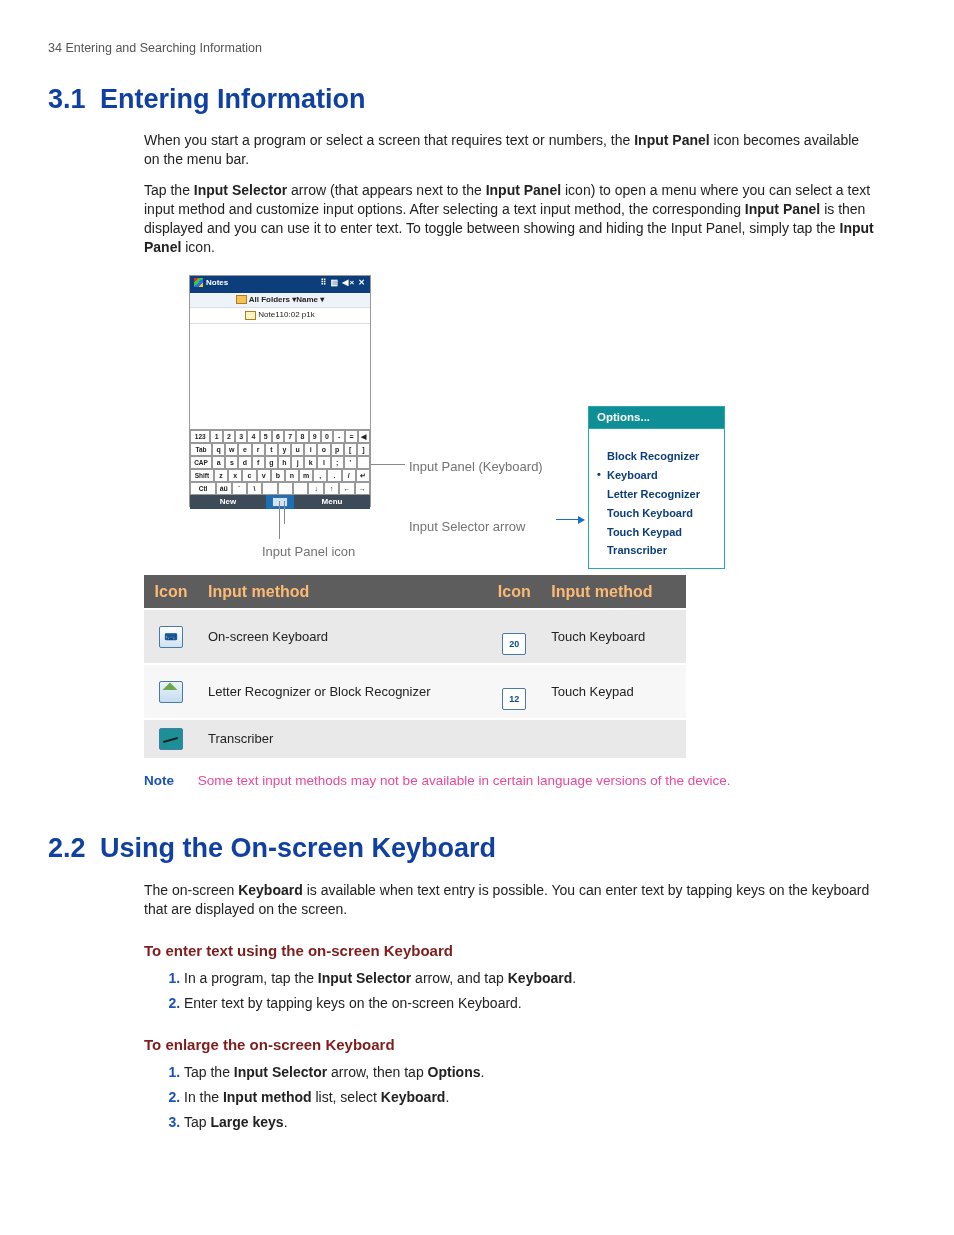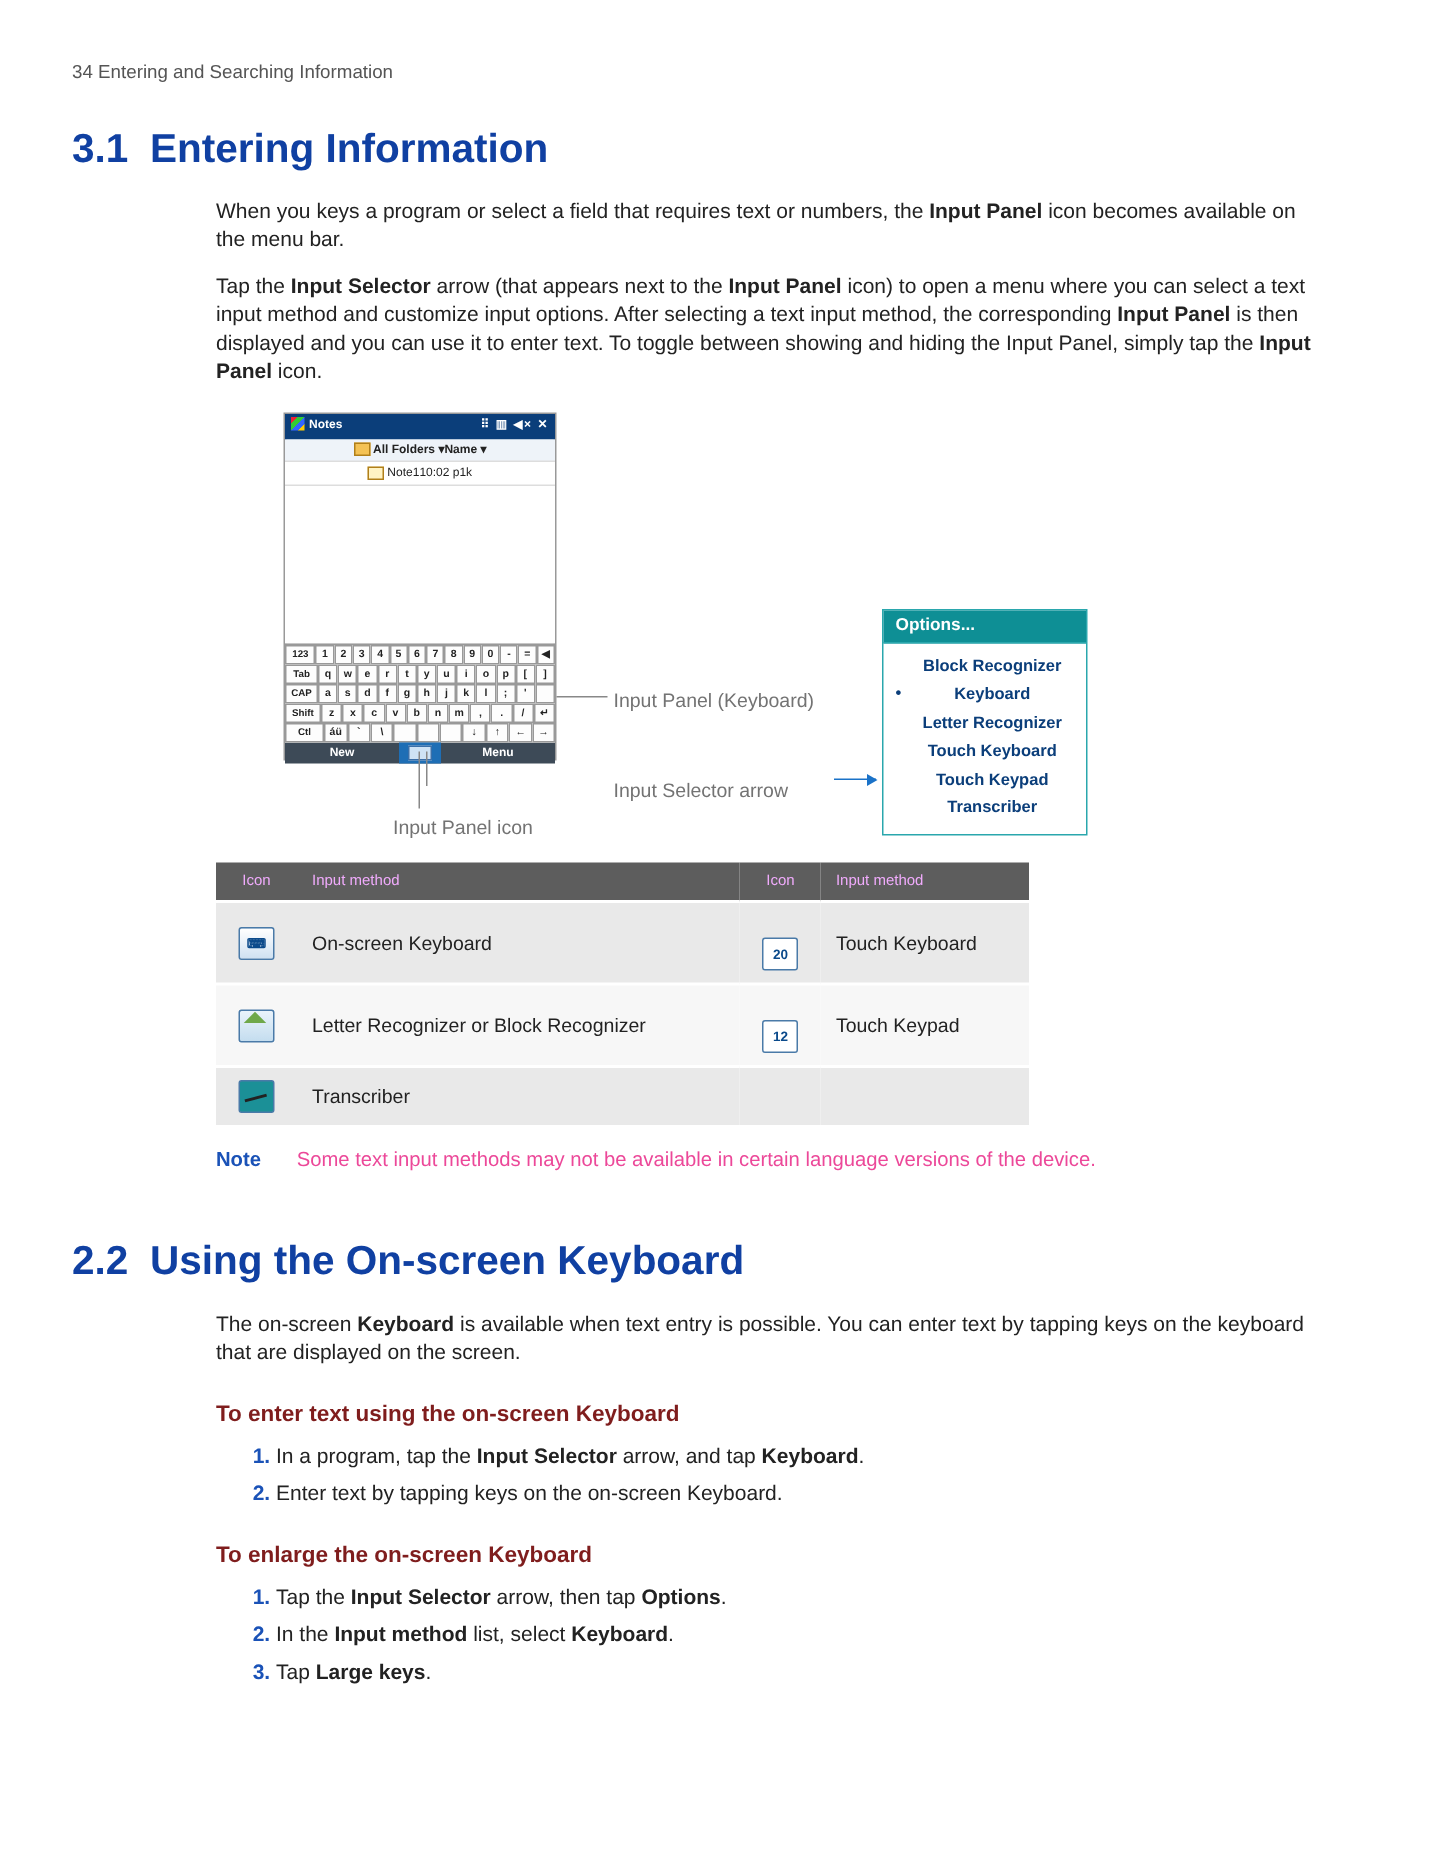--- a/index.html
+++ b/index.html
@@ -144,21 +144,21 @@
     background: #fff;
     font-size: 11.5px;
   }
   .options-header {
     background: #0e8f95;
     color: #fff;
     font-weight: bold;
     padding: 3px 8px;
     border-bottom: 1px solid #2aa7ad;
   }
-  .options-body { padding: 6px 4px 8px 4px; text-align: center; }
+  .options-body { padding: 18px 4px 8px 4px; }
   .opt-item {
     color: #0b3e7a;
     font-weight: bold;
     padding: 2px 4px 2px 14px;
     font-size: 11px;
     position: relative;
   }
   .opt-item.selected::before {
     content: '•';
     position: absolute;
@@ -168,25 +168,25 @@
   }
   
   .icon-table {
     margin: 6px 0 12px 96px;
     width: 542px;
     border-collapse: collapse;
     font-size: 13px;
   }
   .icon-table th {
     background: #5d5d5d;
-    color: #f0abfc;
+    color: #fdba74;
     text-align: left;
-    font-weight: 400;
+    font-weight: 700;
     padding: 6px 10px;
-    font-size: 10px;
+    font-size: 16px;
   }
   .icon-table td {
     padding: 8px 10px;
     vertical-align: middle;
     background: #e9e9e9;
   }
   .icon-table tr.alt td { background: #f7f7f7; }
   .icon-table .icon-cell { width: 34px; text-align: center; }
   .icon-table tbody tr { border-top: 2px solid #fff; }
   .mini-icon {
@@ -254,21 +254,21 @@
 </head>
 <body>
 
 <div class="page-header">34  Entering and Searching Information</div>
 
 <h1 class="section-title">
   <span class="num">3.1</span><span>Entering Information</span>
 </h1>
 
 <p class="body-text">
-  <span>When you keys a program or select a field that requires text or numbers, the </span><b>Input Panel</b><span> icon  becomes available on the menu bar.</span>
+  <span>When you start a program or select a screen that requires text or numbers, the </span><b>Input Panel</b><span> icon  becomes available on the menu bar.</span>
 </p>
 
 <p class="body-text">
   <span>Tap the </span><b>Input Selector</b><span> arrow (that appears next to the </span><b>Input Panel</b><span> icon) to open a menu where you can select a text input method and customize input options. After selecting a text input method, the corresponding </span><b>Input Panel</b><span> is then displayed and you can use it to enter text. To toggle between showing and hiding the Input Panel, simply tap the </span><b>Input Panel</b><span> icon.</span>
 </p>
 
 <div class="figure-area">
   <div class="device">
     <div class="dev-title">
       <span><span class="flag"></span><span>Notes</span></span>

